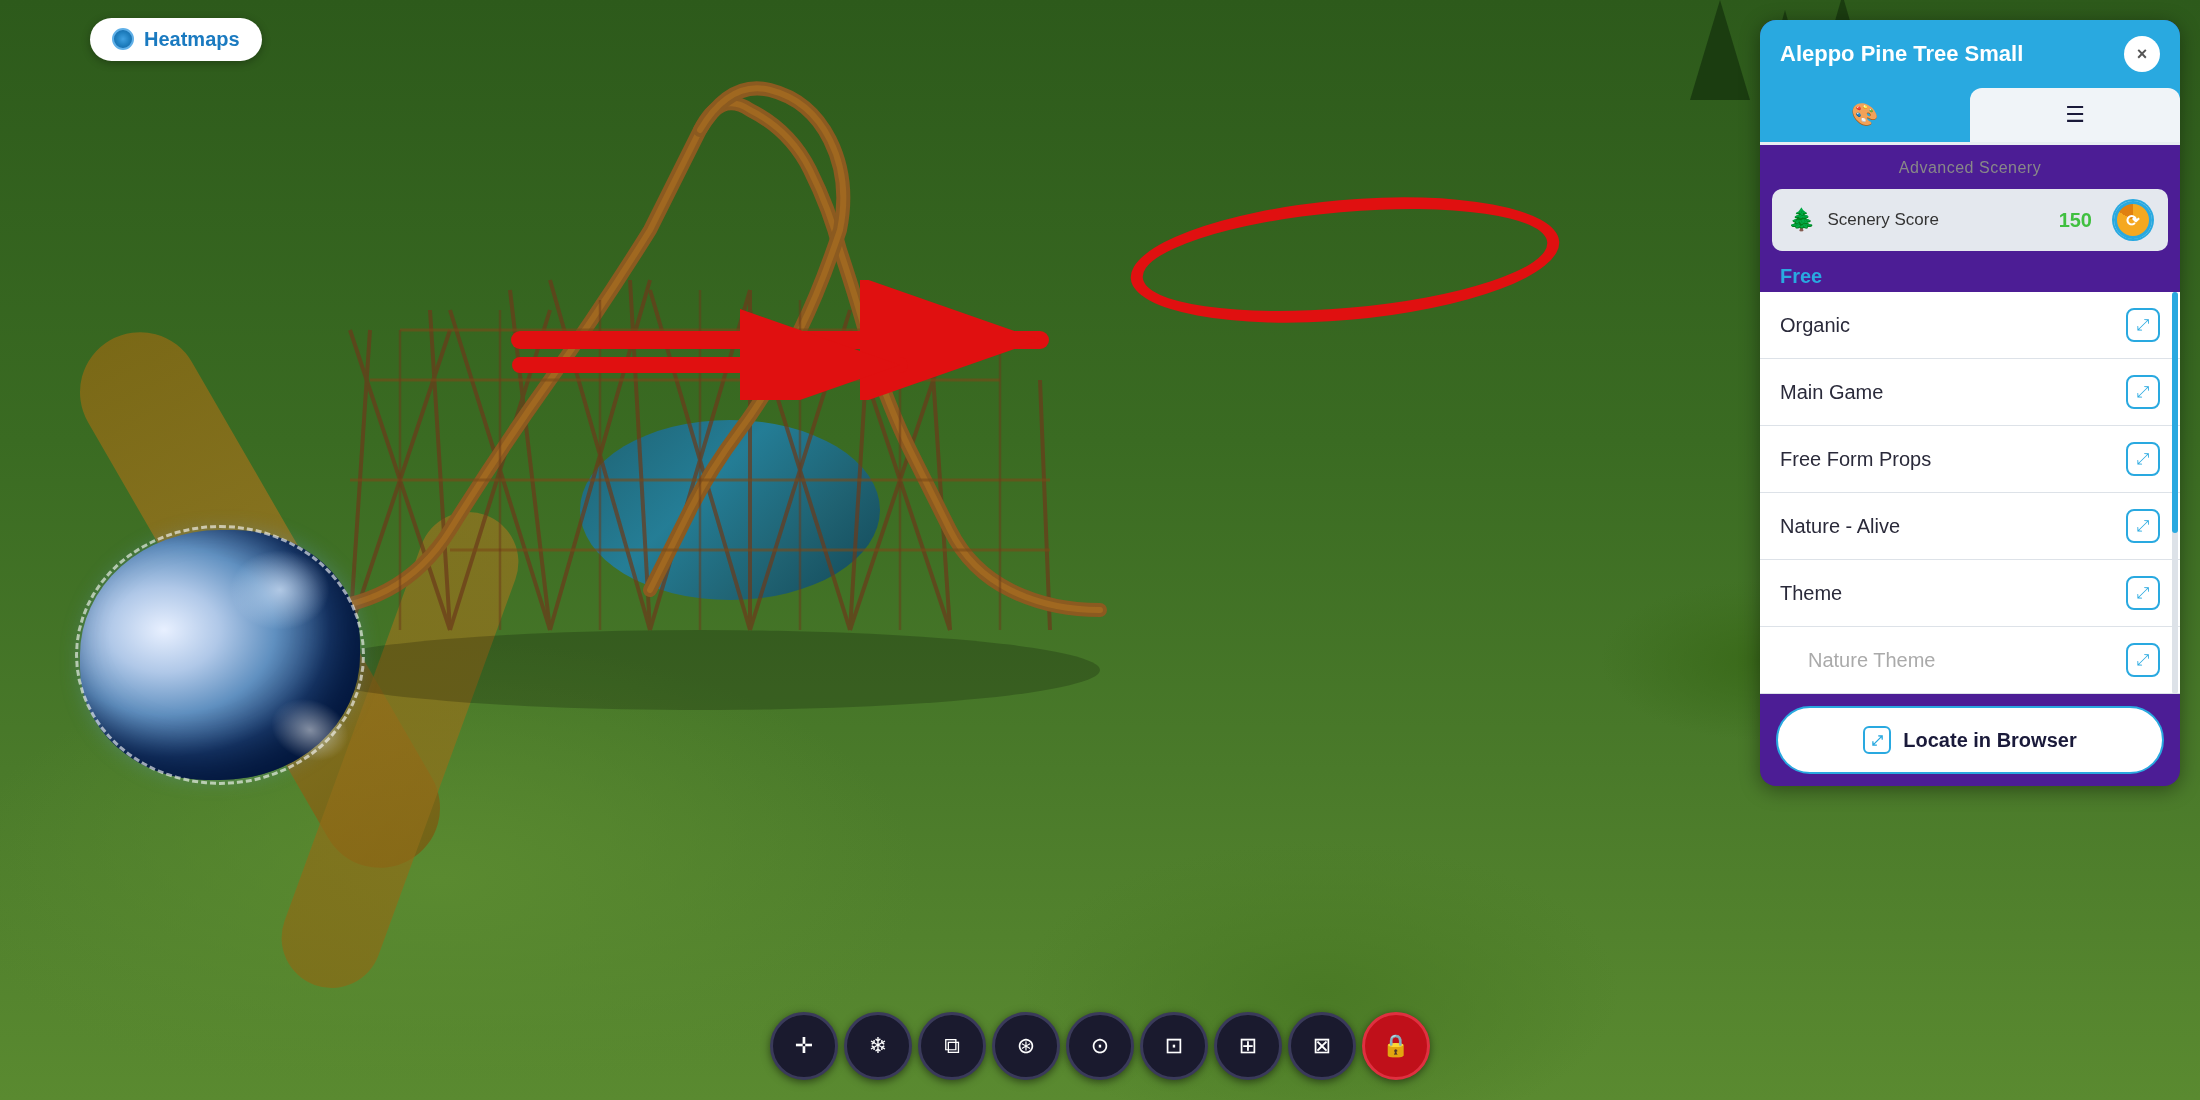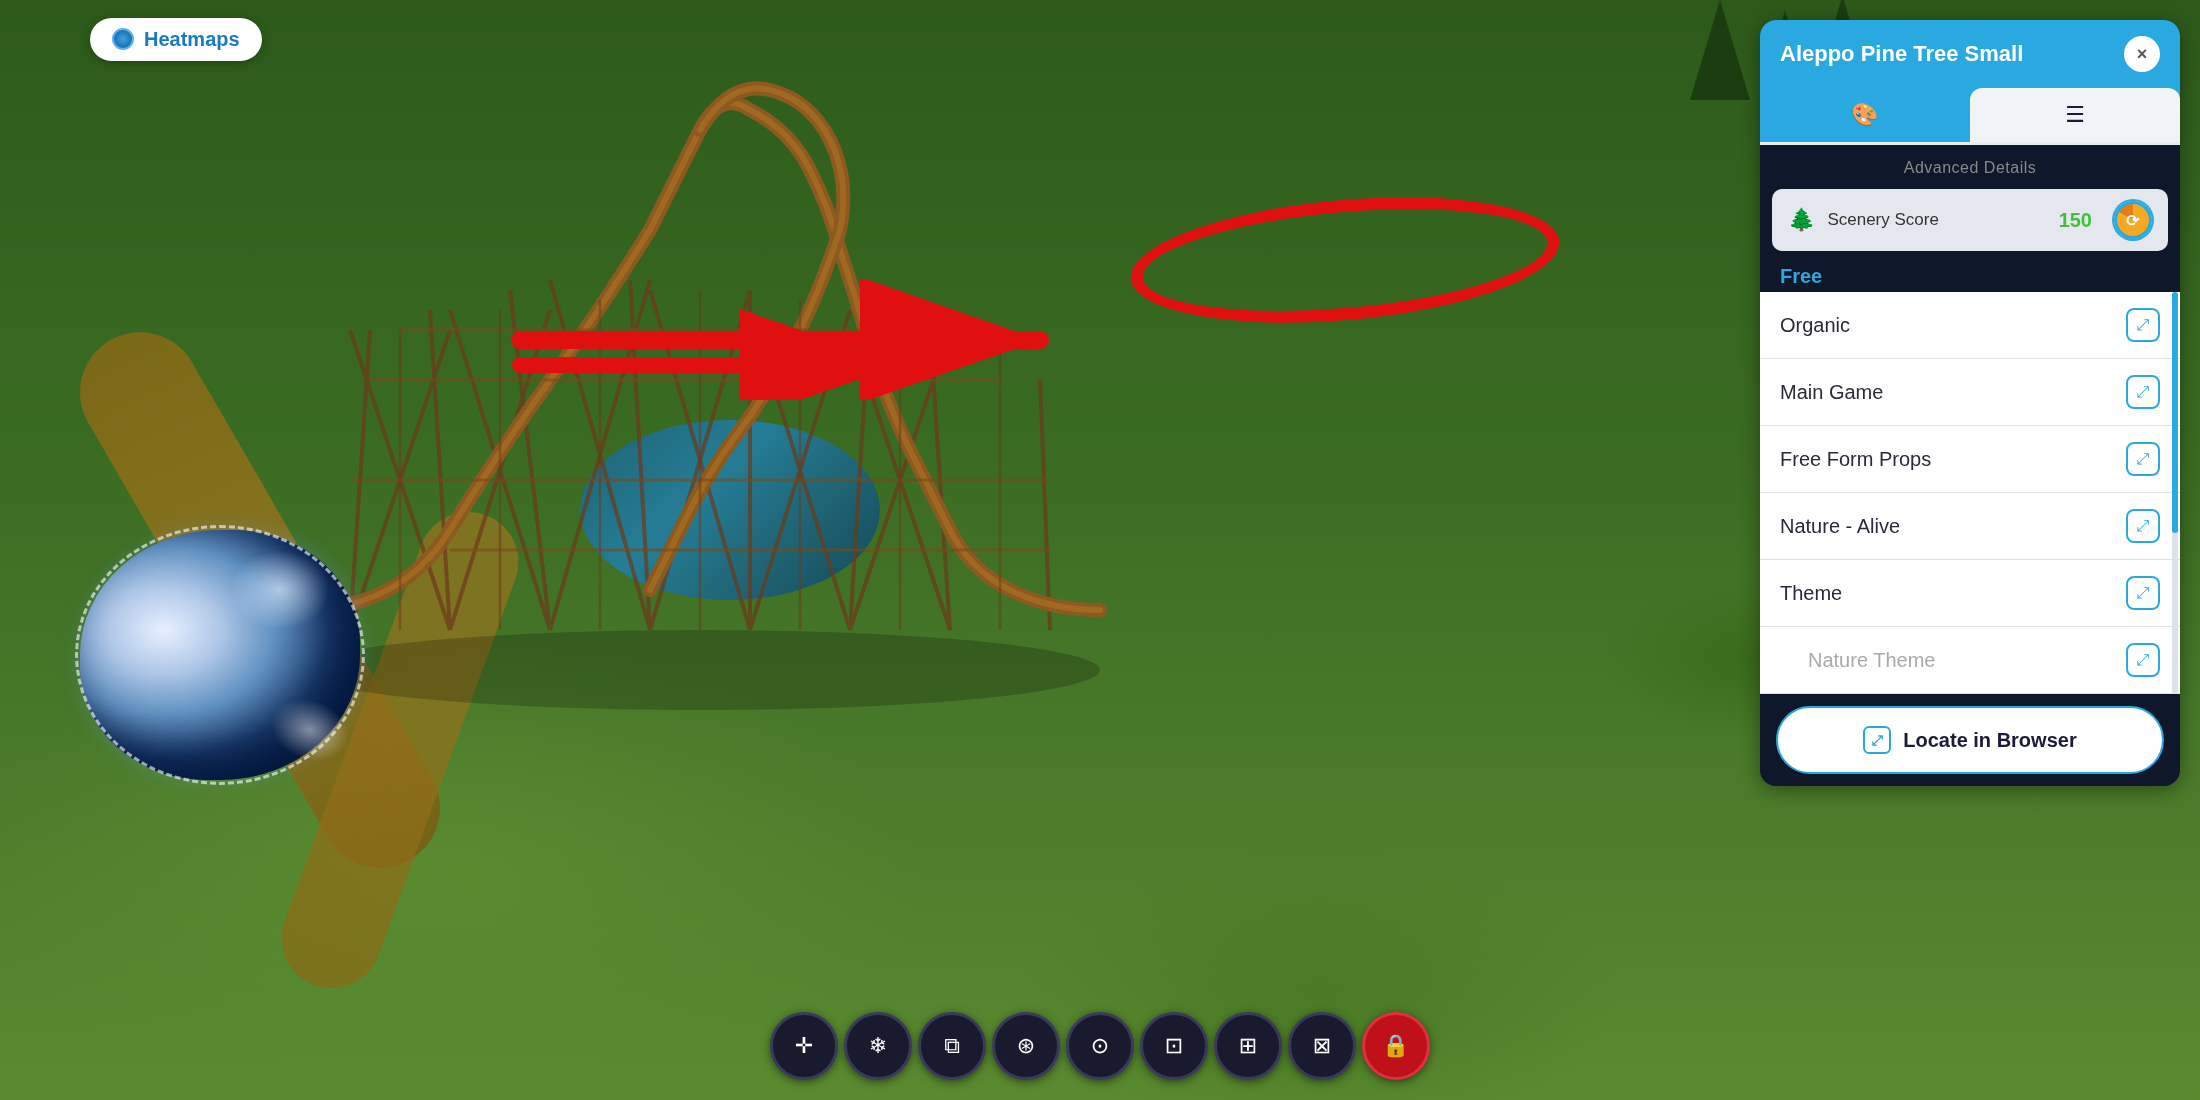--- a/index.html
+++ b/index.html
@@ -197,21 +197,21 @@
       background: #c0101a;
       border-color: #e03040;
     }
 
     
     .side-panel {
       position: absolute;
       right: 20px;
       top: 20px;
       width: 420px;
-      background: #0f172a;
+      background: #4c1d95;
       border-radius: 16px;
       overflow: hidden;
       box-shadow: 0 4px 20px rgba(0,0,0,0.4);
       z-index: 200;
     }
 
     
     .panel-header {
       background: #29a9e0;
       padding: 16px 20px;
@@ -542,21 +542,21 @@
 
   <div class="panel-tabs">
     <div class="panel-tab inactive">
       <span>🎨</span>
     </div>
     <div class="panel-tab active">
       <span>☰</span>
     </div>
   </div>
 
-  <div class="section-label">Advanced Details</div>
+  <div class="section-label">Advanced Scenery</div>
 
 
   <div class="scenery-score-row">
     <span class="scenery-tree-icon">🌲</span>
     <span class="scenery-label">Scenery Score</span>
     <span class="scenery-value">150</span>
     <div class="info-circle-btn">
       <span>⟳</span>
     </div>
   </div>

